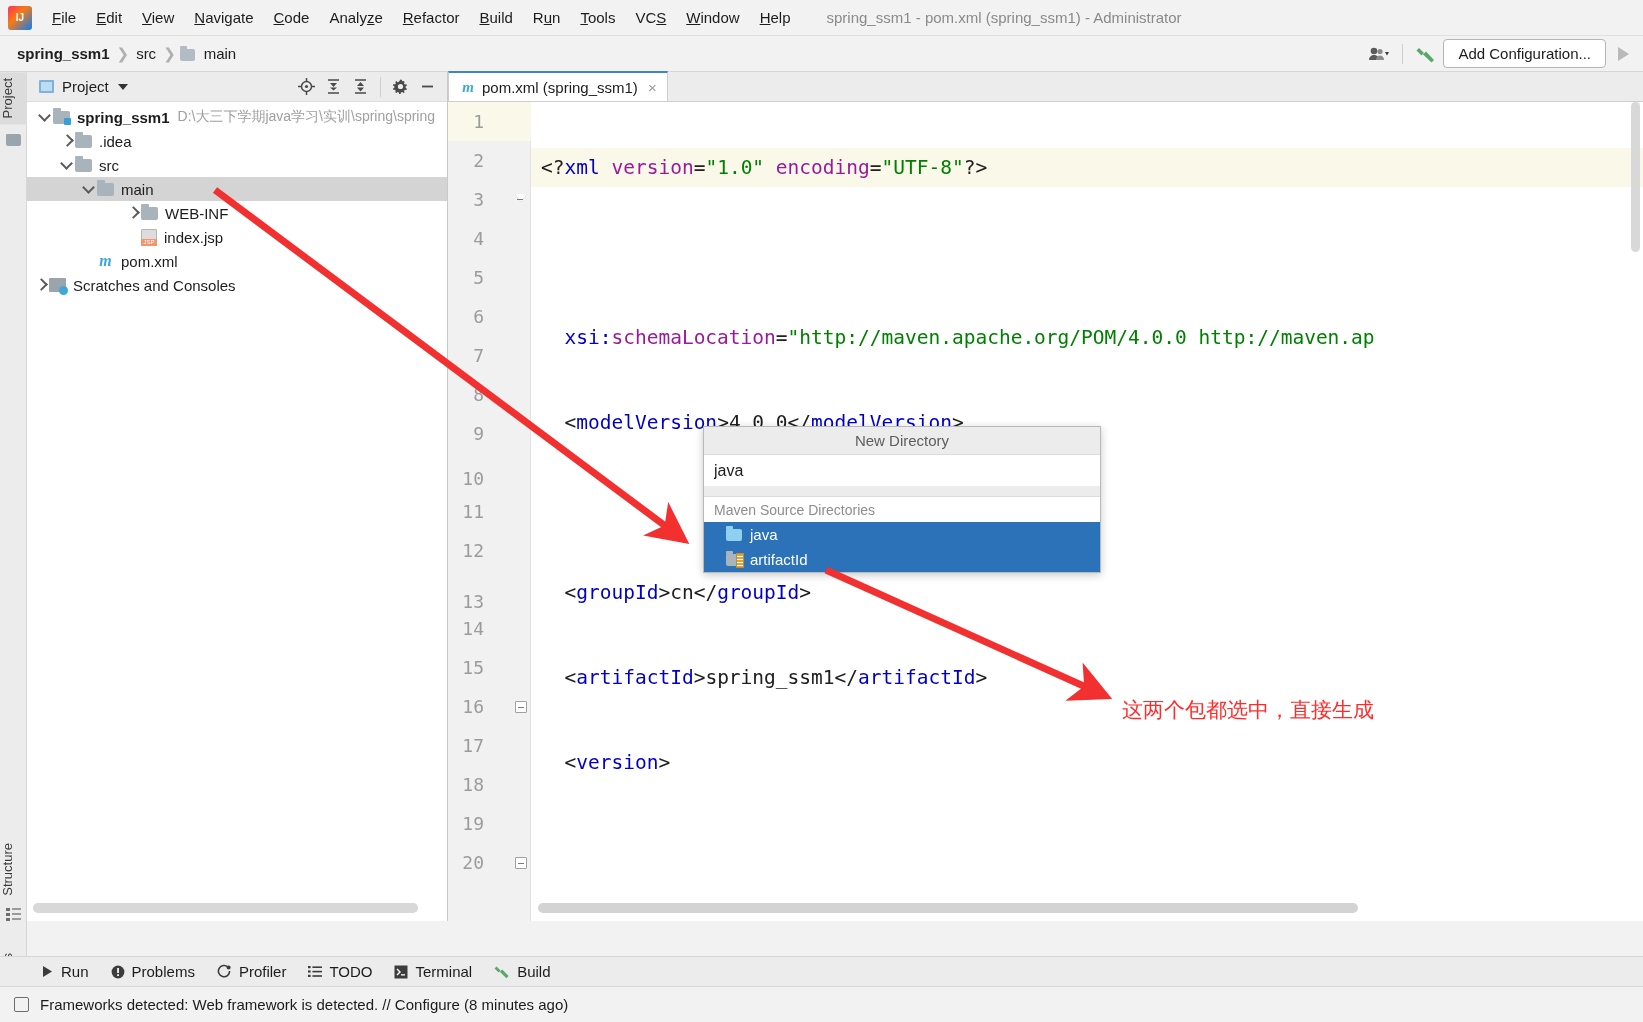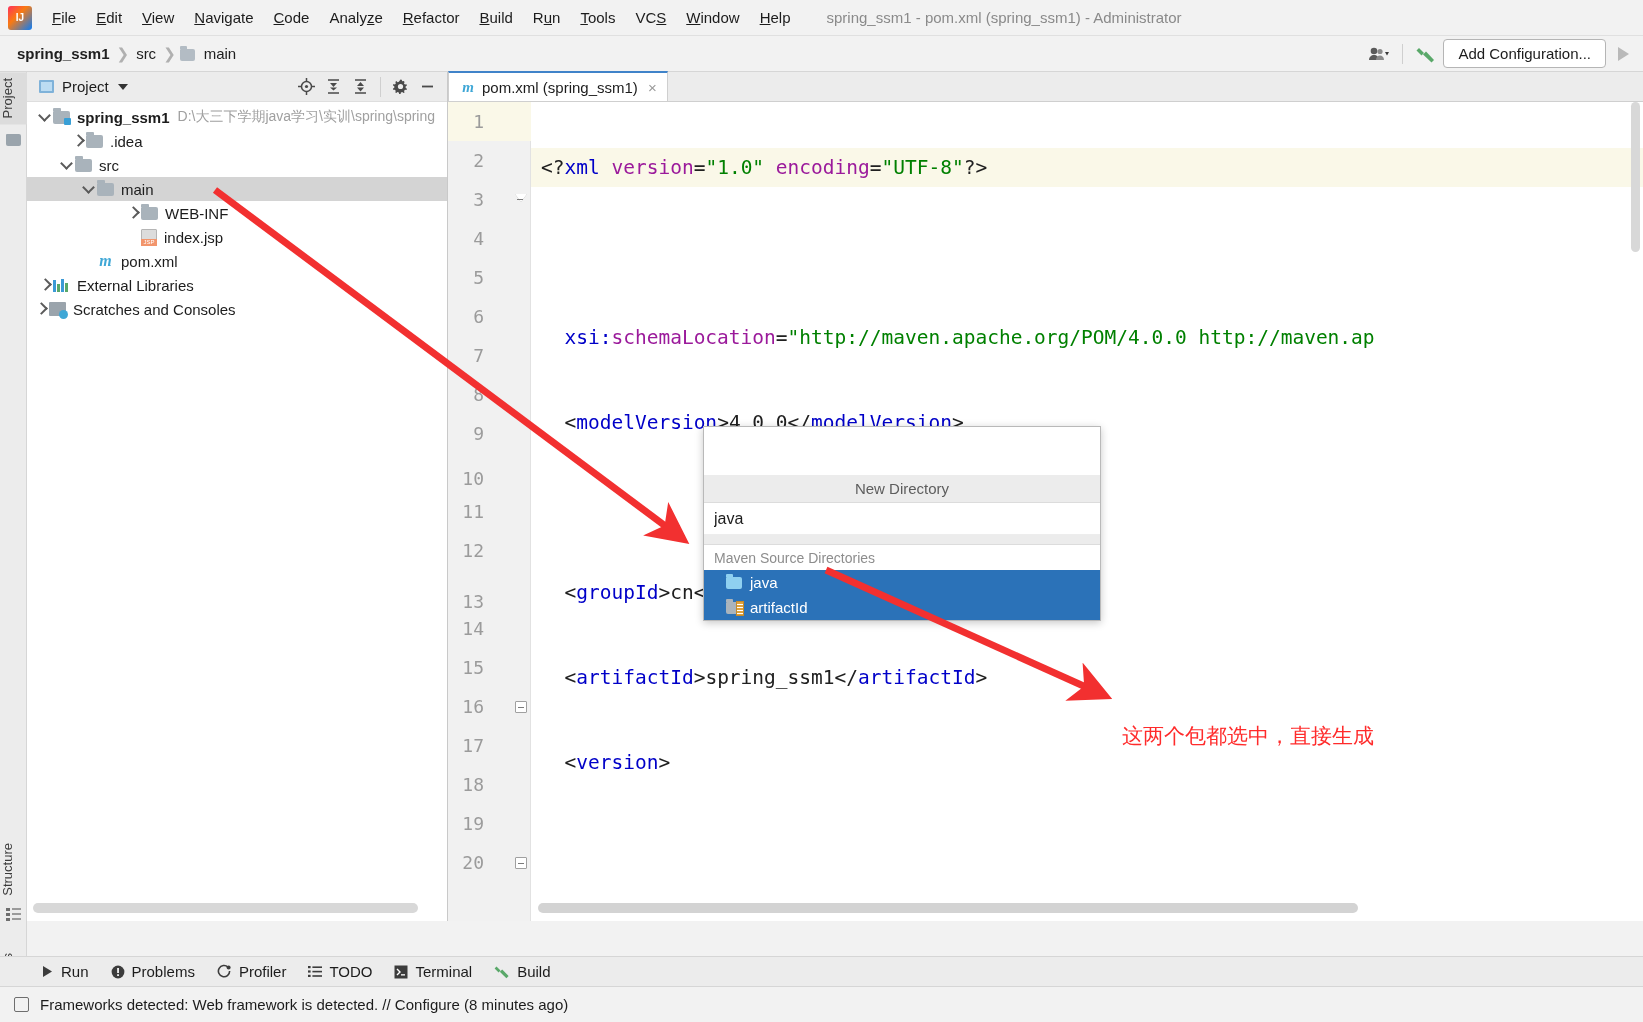--- a/index.html
+++ b/index.html
@@ -233,21 +233,21 @@
   }
 
   
   .popup {
     position: absolute; left: 703px; top: 426px; width: 398px;
     border: 1px solid #b9b9b9; background: #fff;
     box-shadow: 0 2px 8px rgba(0,0,0,0.22); z-index: 40;
   }
   .popup-title {
     height: 28px; background: #ececec; border-bottom: 1px solid #dcdcdc;
-    font-size: 15px; color: #5d5d5d; display: flex; align-items: center; justify-content: center; margin-top: 48px;
+    font-size: 15px; color: #5d5d5d; display: flex; align-items: center; justify-content: center;
   }
   .popup-input {
     height: 32px; background: #fff; display: flex; align-items: center;
     border-bottom: 1px solid #ededed;
   }
   .popup-input input {
     border: none; outline: none; width: 100%; padding: 0 10px;
     font-size: 16px; color: #1c1c1c; font-family: "Liberation Sans", sans-serif;
     background: transparent;
   }
@@ -274,21 +274,21 @@
   .pf.res::after {
     content: ""; position: absolute; right: -2px; top: -1px; width: 6px; height: 13px;
     background: repeating-linear-gradient(180deg,#e0a33c 0 2px,#fff 2px 3px);
     border: 1px solid #c58a2a;
   }
 
   
   .overlay { position: absolute; left: 0; top: 0; width: 1643px; height: 1022px; pointer-events: none; z-index: 60; }
   .cn-note {
     position: absolute; left: 1122px; top: 696px; font-size: 21px; color: #ff2b2b;
-    font-family: "DejaVu Sans", sans-serif; white-space: nowrap; z-index: 61; margin-top: 26px;
+    font-family: "DejaVu Sans", sans-serif; white-space: nowrap; z-index: 61;
   }
 
   
   .toolwin-bar {
     position: absolute; left: 0; bottom: 36px; width: 1643px; height: 30px;
     background: #ececec; border-top: 1px solid #d6d6d6; display: flex; align-items: center;
   }
   .tw {
     display: flex; align-items: center; gap: 7px; font-size: 15px; color: #1c1c1c;
     padding: 0 11px; height: 28px; white-space: nowrap;
@@ -425,21 +425,21 @@
       </div>
     </div>
 
     <div class="tree">
       <div class="trow" style="padding-left:10px">
         <span class="chev d"></span>
         <span class="folder src"></span>
         <span class="tlabel bold">spring_ssm1</span>
         <span class="tpath">D:\大三下学期java学习\实训\spring\spring</span>
       </div>
-      <div class="trow" style="padding-left:43px">
+      <div class="trow" style="padding-left:32px">
         <span class="chev r"></span>
         <span class="folder"></span>
         <span class="tlabel">.idea</span>
       </div>
       <div class="trow" style="padding-left:32px">
         <span class="chev d"></span>
         <span class="folder"></span>
         <span class="tlabel">src</span>
       </div>
       <div class="trow sel" style="padding-left:54px">
@@ -454,30 +454,20 @@
       </div>
       <div class="trow" style="padding-left:98px">
         <span class="chev"></span>
         <span class="jsp-ico"></span>
         <span class="tlabel">index.jsp</span>
       </div>
       <div class="trow" style="padding-left:54px">
         <span class="chev"></span>
         <span class="m-ico">m</span>
         <span class="tlabel">pom.xml</span>
-      </div>
-      <div class="trow" style="padding-left:10px">
-        <span class="chev r"></span>
-        <span class="lib-ico">
-          <i style="height:12px;background:#3c9ad6"></i>
-            <i style="height:8px;background:#59a869"></i>
-            <i style="height:13px;background:#3c9ad6"></i>
-            <i style="height:9px;background:#59a869"></i>
-        </span>
-        <span class="tlabel">External Libraries</span>
       </div>
       <div class="trow" style="">
         <span class="chev r"></span>
         <span class="scr-ico"></span>
         <span class="tlabel">Scratches and Consoles</span>
       </div>
     </div>
 
     <div class="proj-hscroll"></div>
   </div>

